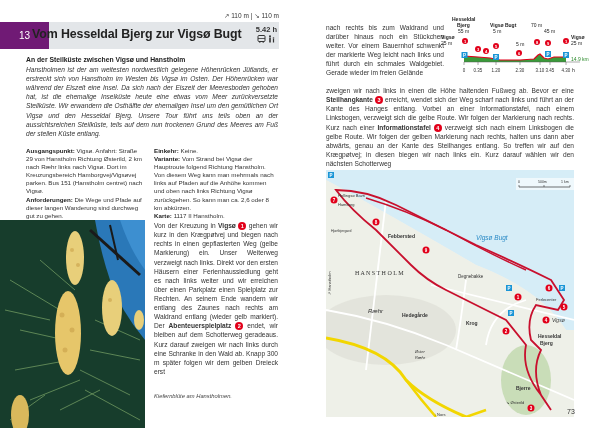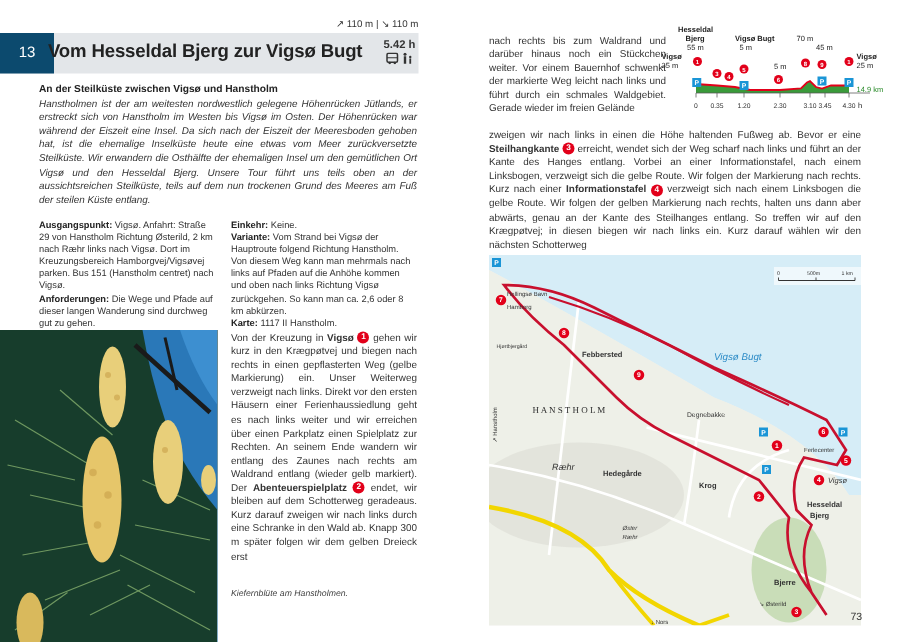--- a/index.html
+++ b/index.html
@@ -1,21 +1,21 @@
 <!DOCTYPE html>
 <html><head>
   <meta charset="utf-8">
   <style>
     * { box-sizing: border-box; margin: 0; padding: 0; }
     html, body { width: 600px; height: 428px; background: #ffffff; overflow: hidden; }
     body { position: relative; font-family: "Liberation Sans", "DejaVu Sans", sans-serif; color: #222; }
 
     .stats-top { position: absolute; left: 222px; top: 12px; width: 57px; font-size: 6.5px; color: #333; text-align: right; white-space: nowrap; }
     .header-bar { position: absolute; left: 0; top: 22px; width: 279px; height: 27px; background: #e3e6e9; }
-    .tour-num { position: absolute; left: 0; top: 22px; width: 36px; height: 27px; background: #0c4a6e; color: #fff; font-weight: normal; font-size: 10px; display: flex; align-items: center; justify-content: center; }
+    .tour-num { position: absolute; left: 0; top: 22px; width: 49px; height: 27px; background: #701a75; color: #fff; font-weight: normal; font-size: 10px; display: flex; align-items: center; justify-content: center; }
     .tour-title { position: absolute; left: 32px; top: 27px; font-size: 12.4px; font-weight: bold; color: #222; white-space: nowrap; letter-spacing: -0.1px; text-align: right; }
     .tour-duration { position: absolute; left: 240px; top: 25px; width: 37px; text-align: right; font-size: 7.5px; font-weight: bold; color: #333; }
     .tour-icons { position: absolute; left: 250px; top: 35px; width: 27px; text-align: right; font-size: 8px; color: #333; }
 
     .subtitle { position: absolute; left: 26px; top: 56px; font-size: 6.8px; font-weight: bold; color: #222; }
     .intro { position: absolute; left: 26px; top: 64.5px; width: 252px; font-size: 6.6px; line-height: 9.2px; font-style: italic; text-align: justify; color: #333; }
 
     .info-col { position: absolute; font-size: 6.2px; line-height: 8.1px; color: #333; }
     .info-col b { color: #222; }
     .info-left { left: 26px; top: 147px; width: 118px; }

